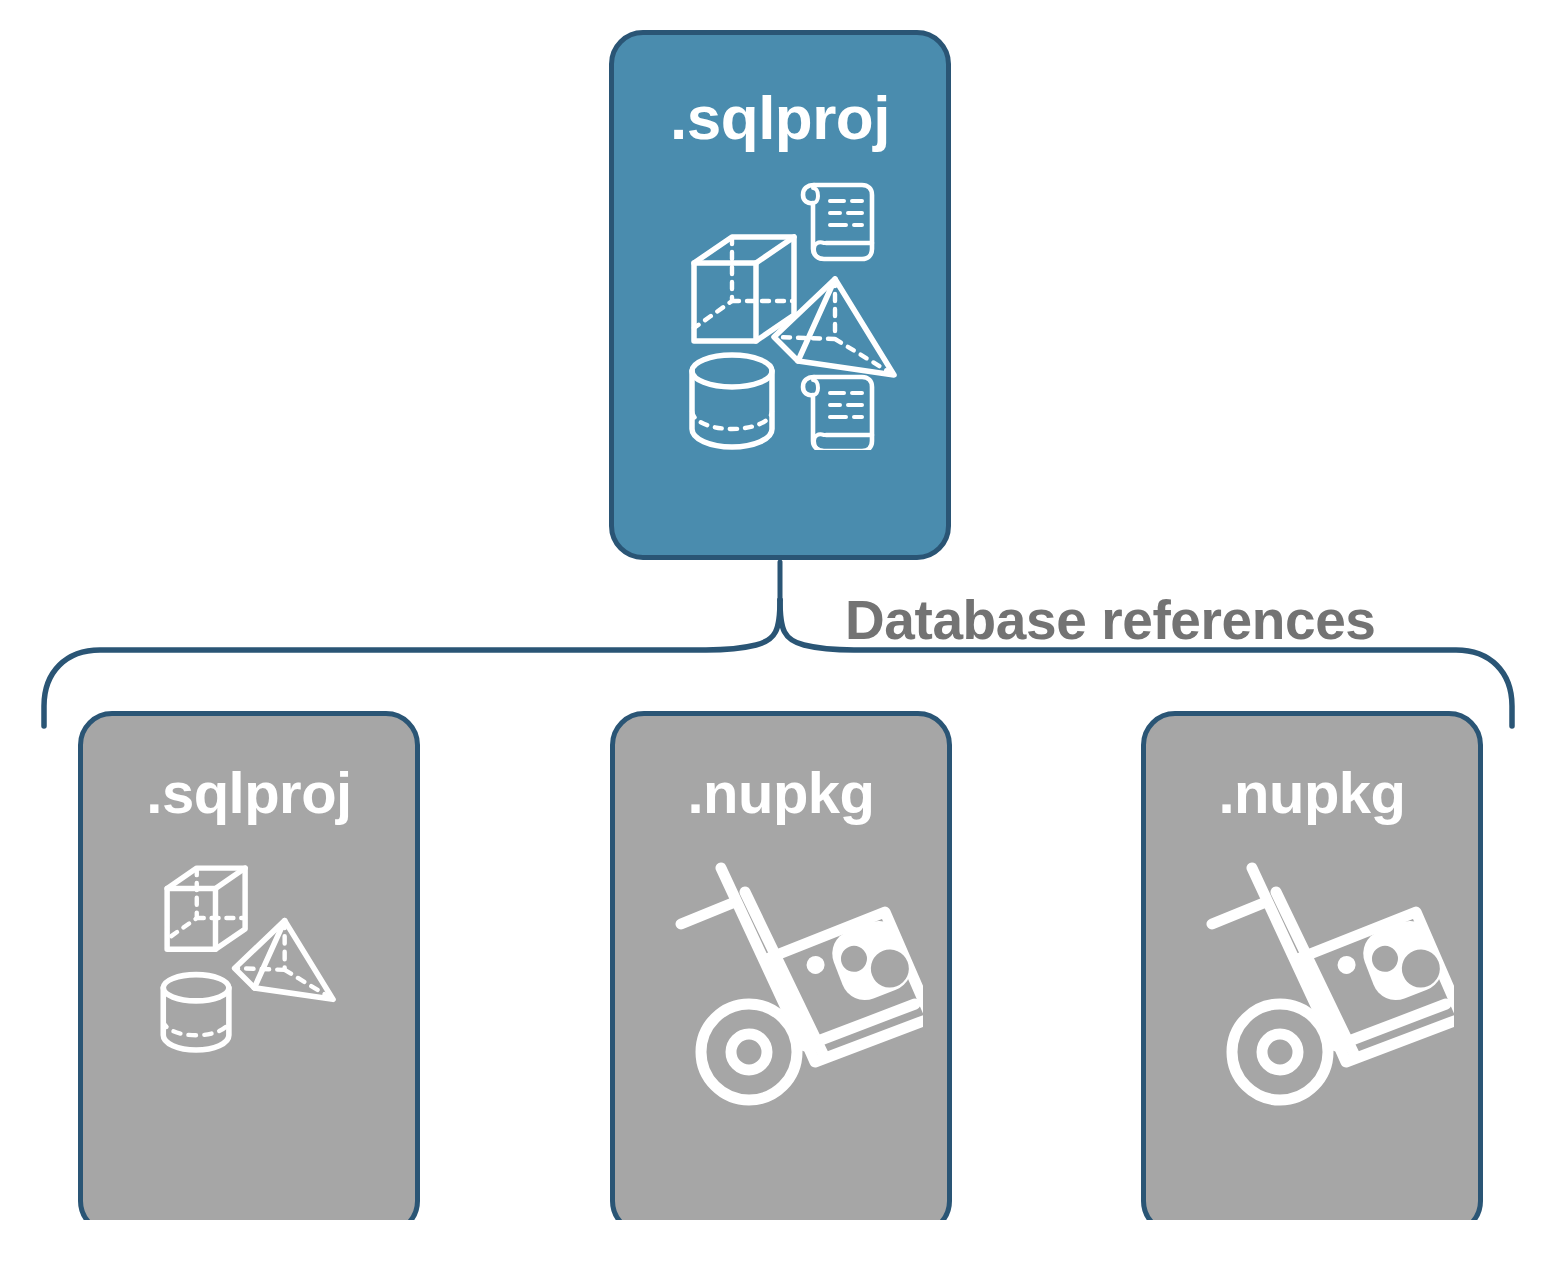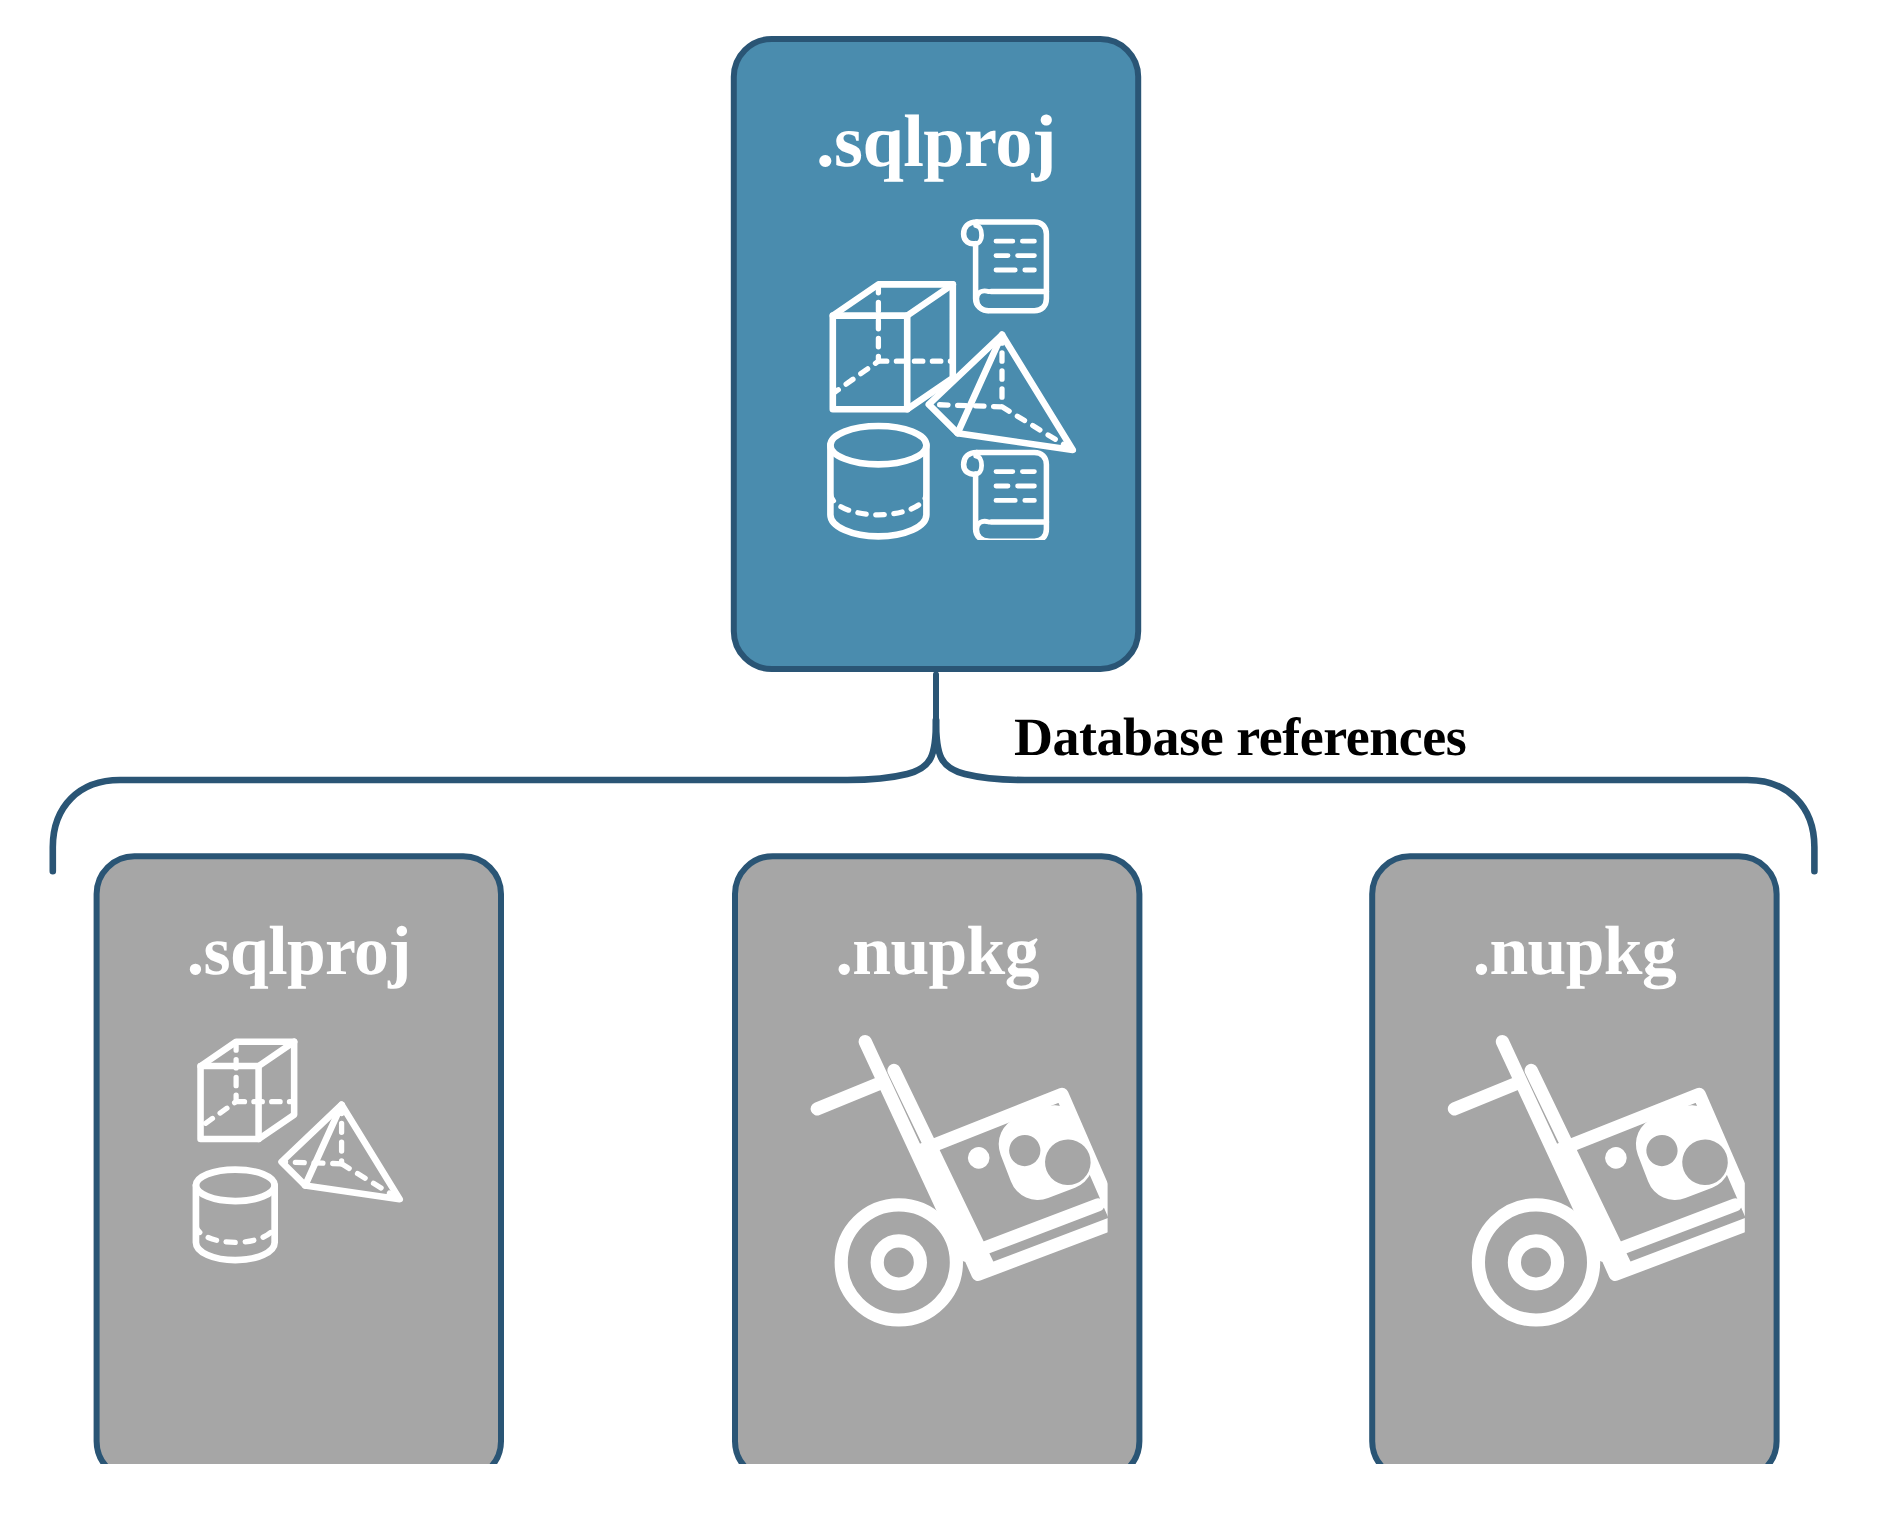--- a/index.html
+++ b/index.html
@@ -10,21 +10,20 @@
   body {
     font-family: "Liberation Sans", sans-serif;
     -webkit-font-smoothing: antialiased;
   }
   #stage {
     position: relative;
     width: 1566px;
     height: 1220px;
     background: #ffffff;
     overflow: hidden;
-    font-family: Liberation Serif, serif;
   }
   .card {
     position: absolute;
     box-sizing: border-box;
     border-radius: 34px;
     border: 5px solid #2a5575;
     overflow: hidden;
   }
   .card-title {
     position: absolute;
@@ -90,22 +89,22 @@
     top: 0;
     width: 1566px;
     height: 1274px;
     pointer-events: none;
   }
 
   #brace-label {
     position: absolute;
     left: 845px;
     top: 588px;
-    color: #000000;
-    font-size: 45px;
+    color: #737373;
+    font-size: 55px;
     font-weight: bold;
     letter-spacing: -0.4px;
     white-space: nowrap;
     user-select: none;
   }
 </style>
 </head>
 <body>
 
 <div id="stage">

